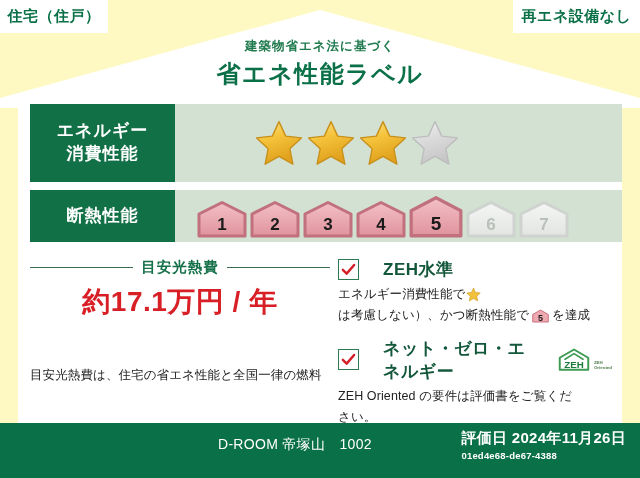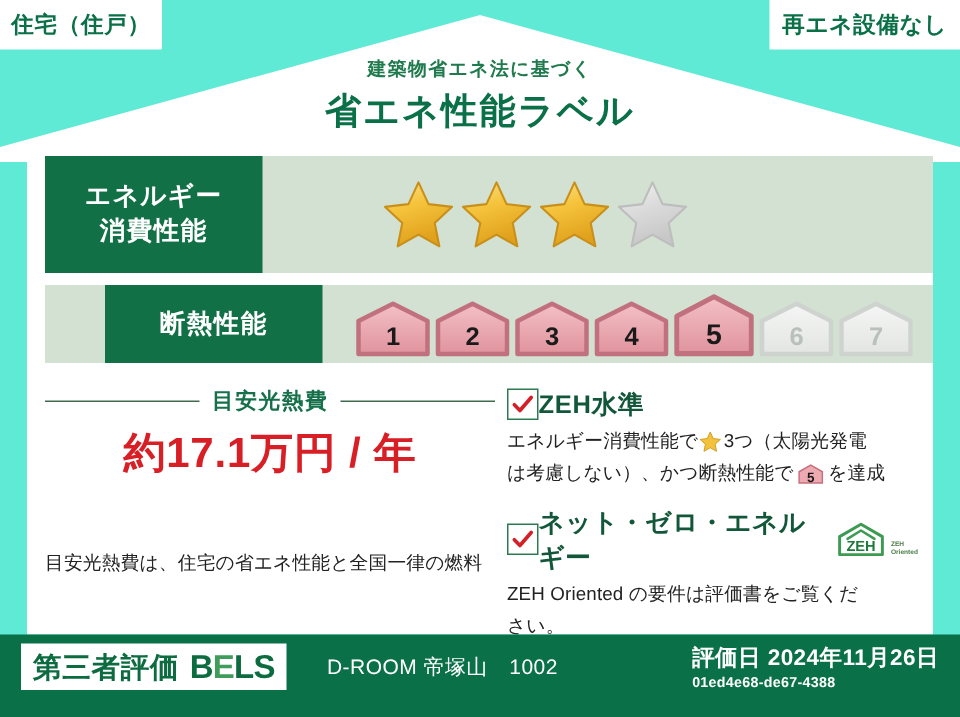--- a/index.html
+++ b/index.html
@@ -2,21 +2,21 @@
 <html><head>
 <meta charset="utf-8">
 <style>
   html,body{margin:0;padding:0;}
   body{
     width:640px;height:478px;overflow:hidden;
     background:#0a7047;
     font-family:"Liberation Sans","DejaVu Sans",sans-serif;
     -webkit-font-smoothing:antialiased;
   }
-  .label{position:relative;width:640px;height:478px;background:#5eead4;}
+  .label{position:relative;width:640px;height:478px;background:#fef9c3;}
 
   
   .corner-badge{
     position:absolute;top:0;background:#ffffff;color:#0a7047;
     font-weight:bold;letter-spacing:.5px;
     display:flex;align-items:center;justify-content:center;
     height:33px;font-size:15px;
   }
   .badge-left{left:0;width:108px;border-bottom-right-radius:1px;}
   .badge-right{right:0;width:127px;}
@@ -35,21 +35,21 @@
     position:absolute;left:0;top:38px;width:640px;text-align:center;
     z-index:4;pointer-events:none;
   }
   .title-sub{font-size:12.5px;font-weight:bold;color:#1f7a4d;letter-spacing:1px;}
   .title-main{font-size:24px;font-weight:bold;color:#0a7047;letter-spacing:1.5px;margin-top:3px;}
 
   
   .rows{position:absolute;left:30px;top:104px;width:592px;z-index:5;}
   .row{display:flex;align-items:stretch;background:#d2e1d1;}
   .row.energy{height:78px;}
-  .row.insul{height:52px;margin-top:8px;padding-left:40px;}
+  .row.insul{height:52px;margin-top:8px;}
   .row-key{
     width:145px;background:#127046;color:#fff;
     display:flex;flex-direction:column;align-items:center;justify-content:center;
     font-weight:bold;font-size:17px;line-height:1.35;letter-spacing:1px;
   }
   .row-val{flex:1;display:flex;align-items:center;}
   .row.energy .row-val{padding-left:80px;}
   .row.insul .row-val{padding-left:22px;}
 
   
@@ -80,21 +80,21 @@
     font-size:28px;letter-spacing:.5px;margin:6px 0 2px;
   }
   .cost-note{
     margin-top:12px;color:#222;font-size:12.5px;line-height:1.75;
     letter-spacing:.1px;
   }
   .cost-note div{white-space:nowrap;margin-top:44px;}
 
   
   .check-block{margin-bottom:10px;}
-  .check-head{display:flex;align-items:center;gap:0;}
+  .check-head{display:flex;align-items:center;gap:24px;}
   .checkbox{
     width:19px;height:19px;border:1.6px solid #2b7a52;background:#fff;
     display:flex;align-items:center;justify-content:center;flex:none;
   }
   .checkbox svg{width:15px;height:15px;}
   .check-title{font-size:17px;font-weight:bold;color:#12573a;letter-spacing:.5px;}
   .check-body{
     margin-top:3px;color:#222;font-size:12.5px;line-height:1.7;letter-spacing:.1px;
   }
   .check-body div{white-space:nowrap;display:flex;align-items:center;}
@@ -325,21 +325,20 @@
               </svg>
           </span>
           <span class="check-title">ZEH水準</span>
         </div>
         <div class="check-body">
           <div>
             <span>エネルギー消費性能で</span>
             <svg class="mini-star" viewBox="0 0 24 24">
               <path d="M12 1.6 L15.2 8.6 L22.8 9.5 L17.2 14.7 L18.7 22.2 L12 18.4 L5.3 22.2 L6.8 14.7 L1.2 9.5 L8.8 8.6 Z" fill="#f2c23c" stroke="#cf9a22" stroke-width="1"></path>
             </svg>
-            <span>3つ（太陽光発電</span>
           </div>
           <div>
             <span>は考慮しない）、かつ断熱性能で</span>
             <span class="mini-house">
               <svg viewBox="0 0 34 28" preserveAspectRatio="none">
                 <path d="M1.5 11 L17 2 L32.5 11 L32.5 26 L1.5 26 Z" fill="#eeaab1" stroke="#c9707e" stroke-width="2"></path>
               </svg>
               <span>5</span>
             </span>
             <span>を達成</span>
@@ -370,24 +369,20 @@
         <div class="check-body">
           <div>ZEH Oriented の要件は評価書をご覧くだ</div>
           <div>さい。</div>
         </div>
       </div>
 
     </div>
   </div>
 
   <div class="footer">
-    <div class="bels">
-      <span class="jp">第三者評価</span>
-      <span class="en"><b>B</b><b>E</b><b>L</b><b>S</b></span>
-    </div>
     <div class="bldg">D-ROOM 帝塚山　1002</div>
     <div class="eval">
       <div class="date">評価日 2024年11月26日</div>
       <div class="uid">01ed4e68-de67-4388</div>
     </div>
   </div>
 
 </div>
 
 </body></html>

